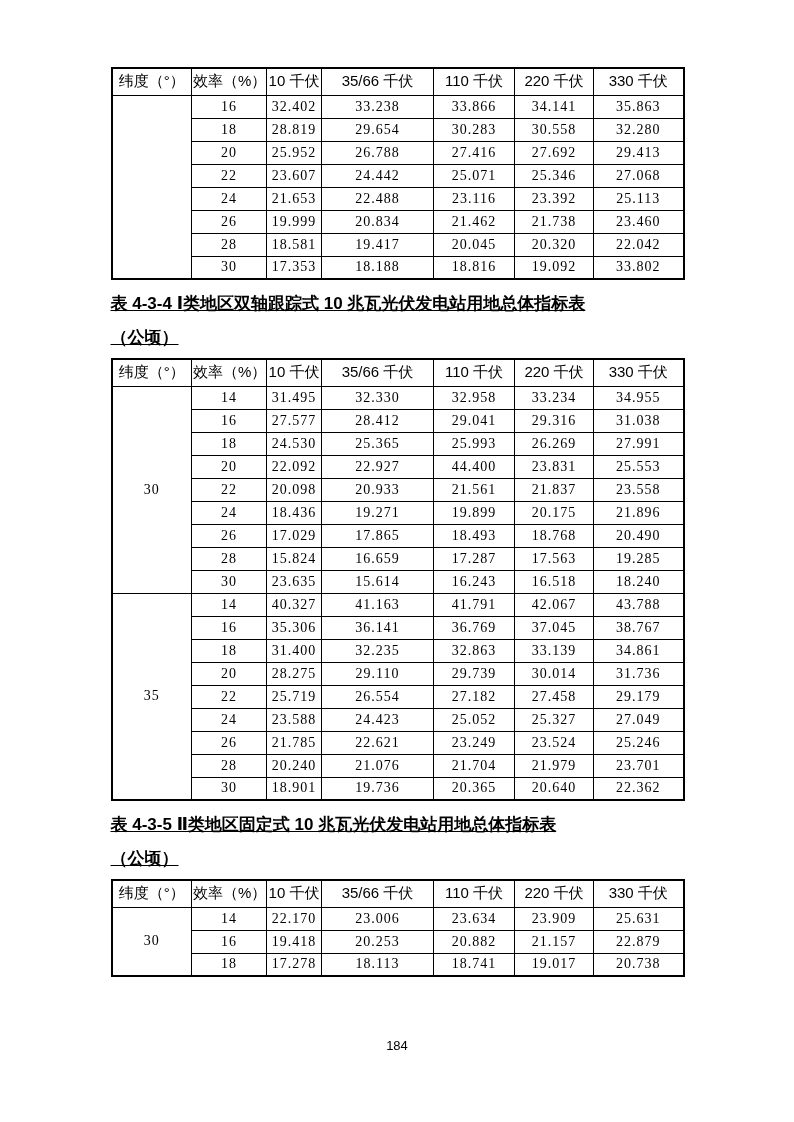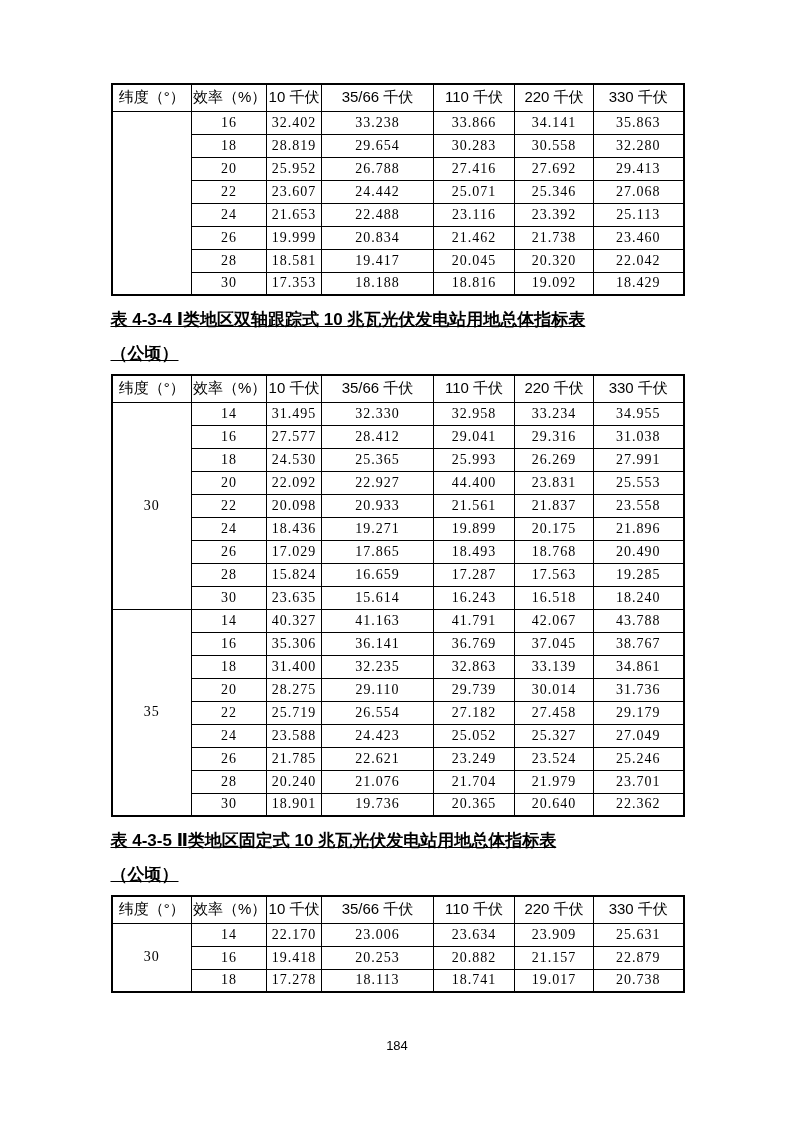--- a/index.html
+++ b/index.html
@@ -7,21 +7,21 @@
   body {
     width: 794px;
     height: 1122px;
     position: relative;
     font-family: "Liberation Sans", sans-serif;
     color: #000;
     overflow: hidden;
   }
   .content {
     width: 573px;
-    margin: 16px auto;
+    margin: 0 auto;
     padding-top: 67px;
   }
   table.data-table {
     border-collapse: collapse;
     table-layout: fixed;
     width: 573px;
     border: 2px solid #000;
   }
   table.data-table th,
   table.data-table td {
@@ -155,21 +155,21 @@
           <td>20.045</td>
           <td>20.320</td>
           <td>22.042</td>
         </tr>
         <tr>
           <td>30</td>
           <td>17.353</td>
           <td>18.188</td>
           <td>18.816</td>
           <td>19.092</td>
-          <td>18.429</td>
+          <td>33.802</td>
         </tr>
       </tbody>
     </table>
 
   <div class="caption">
     <div class="caption-title">表 4-3-4  Ⅰ类地区双轴跟踪式 10 兆瓦光伏发电站用地总体指标表</div>
     <div class="caption-unit">（公顷）</div>
   </div>
 
   <table class="data-table">

